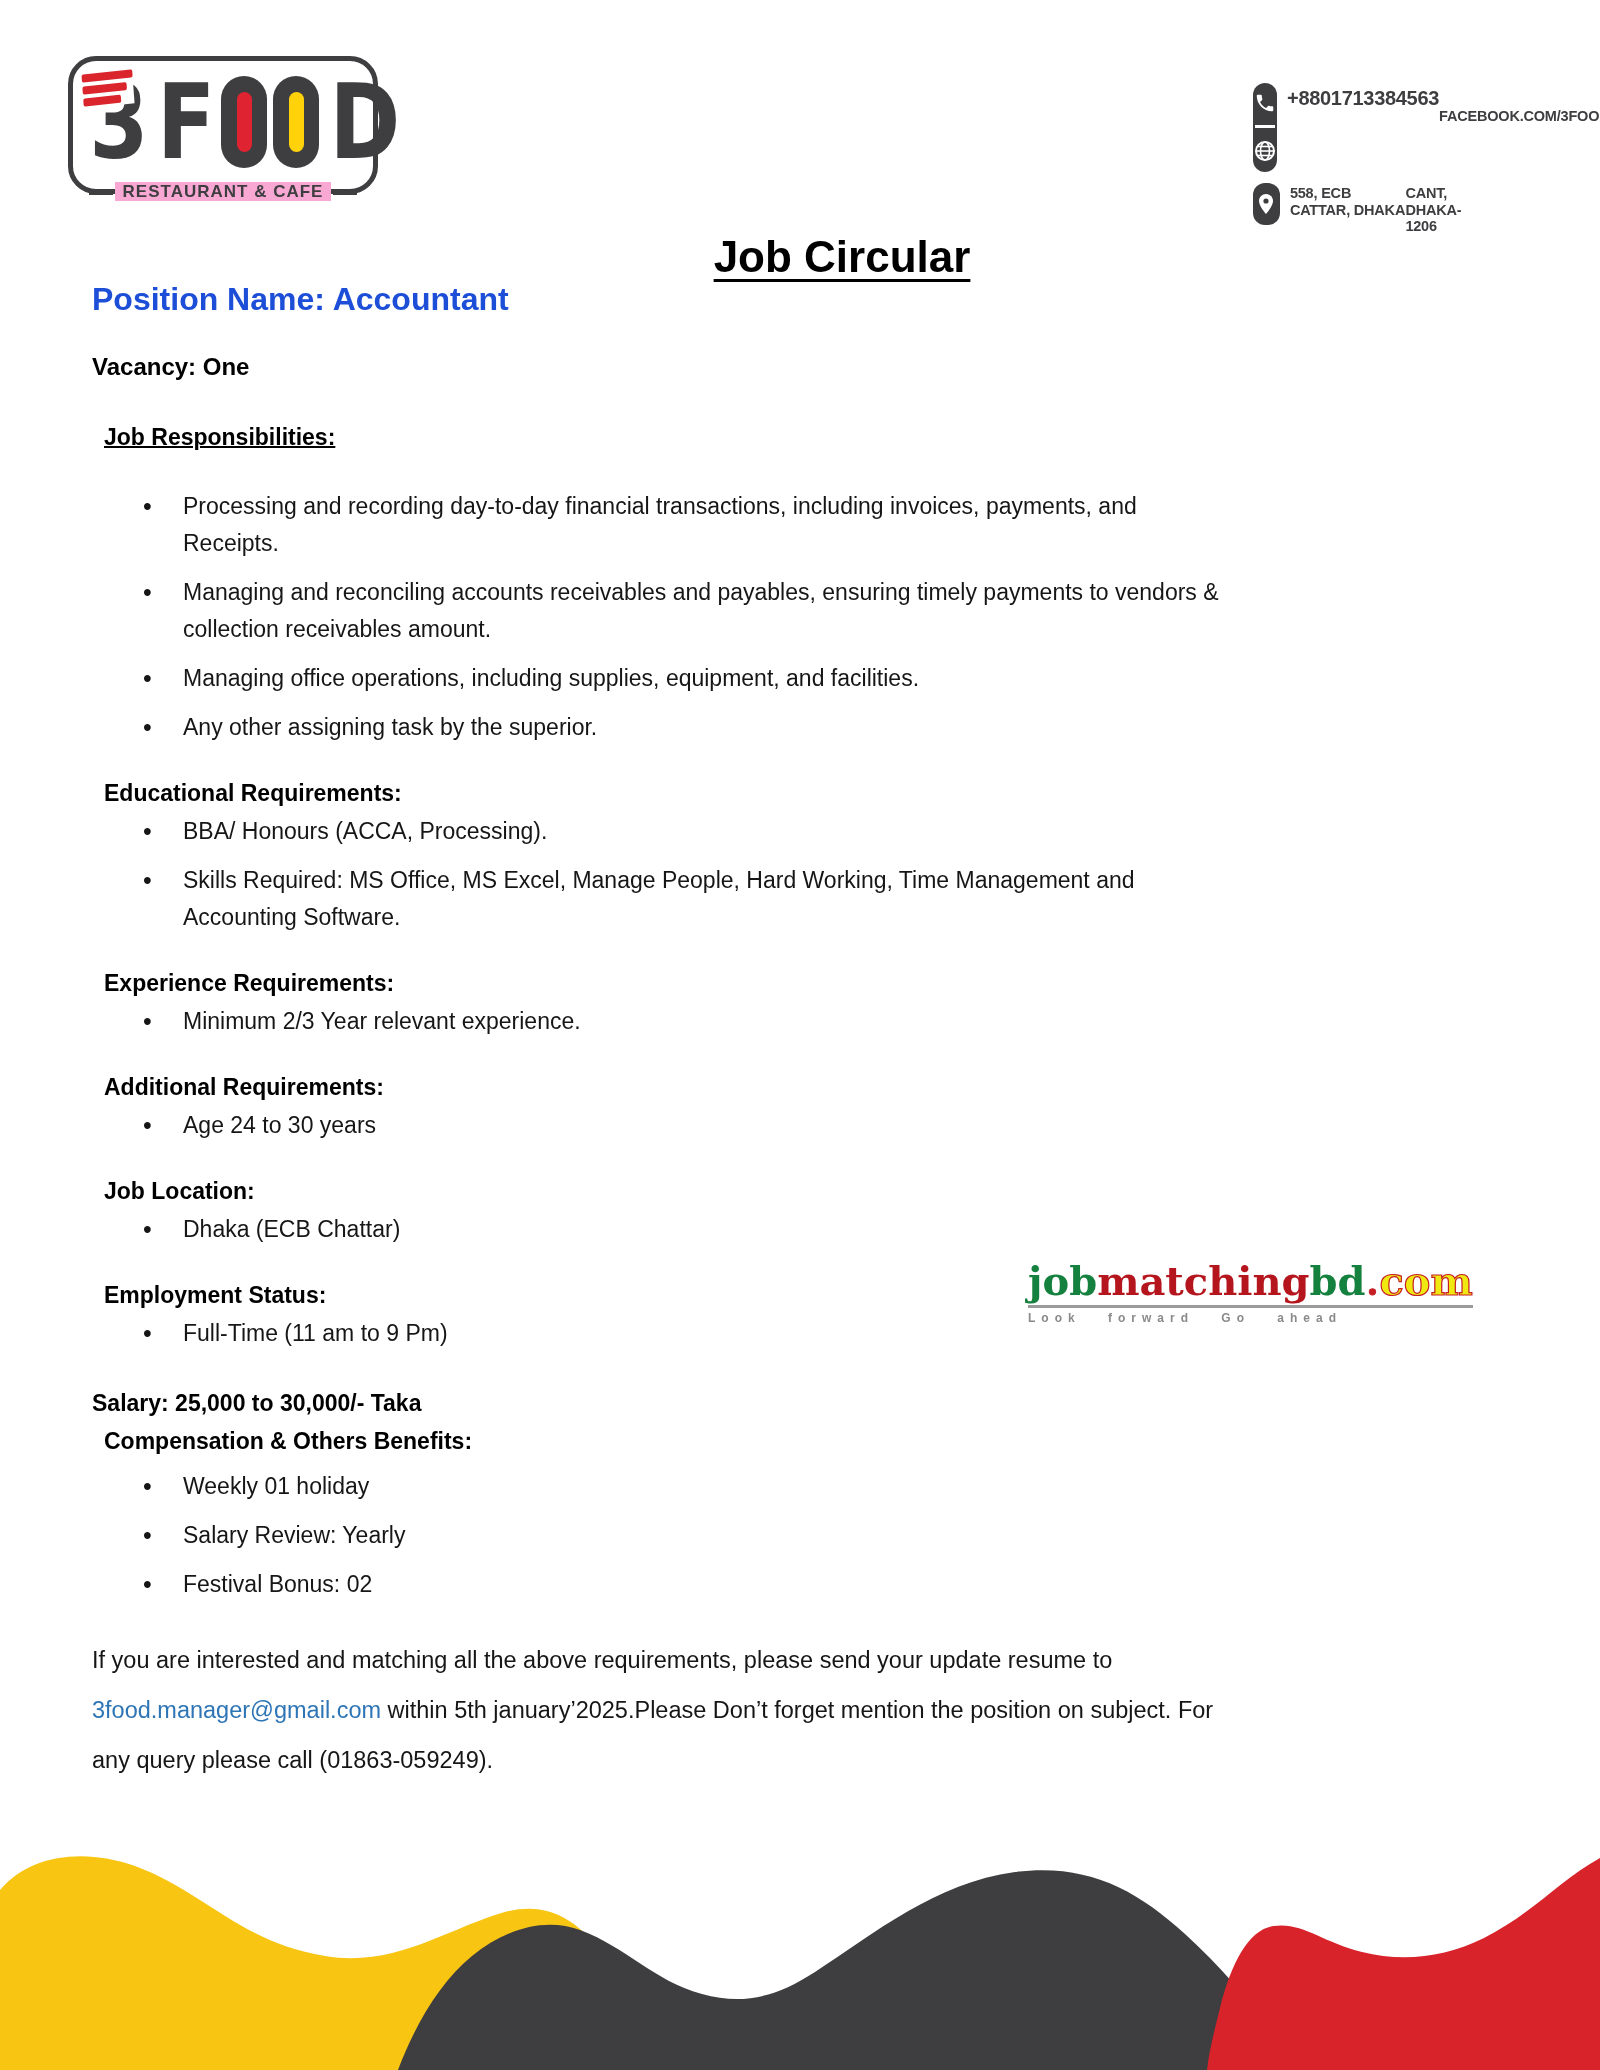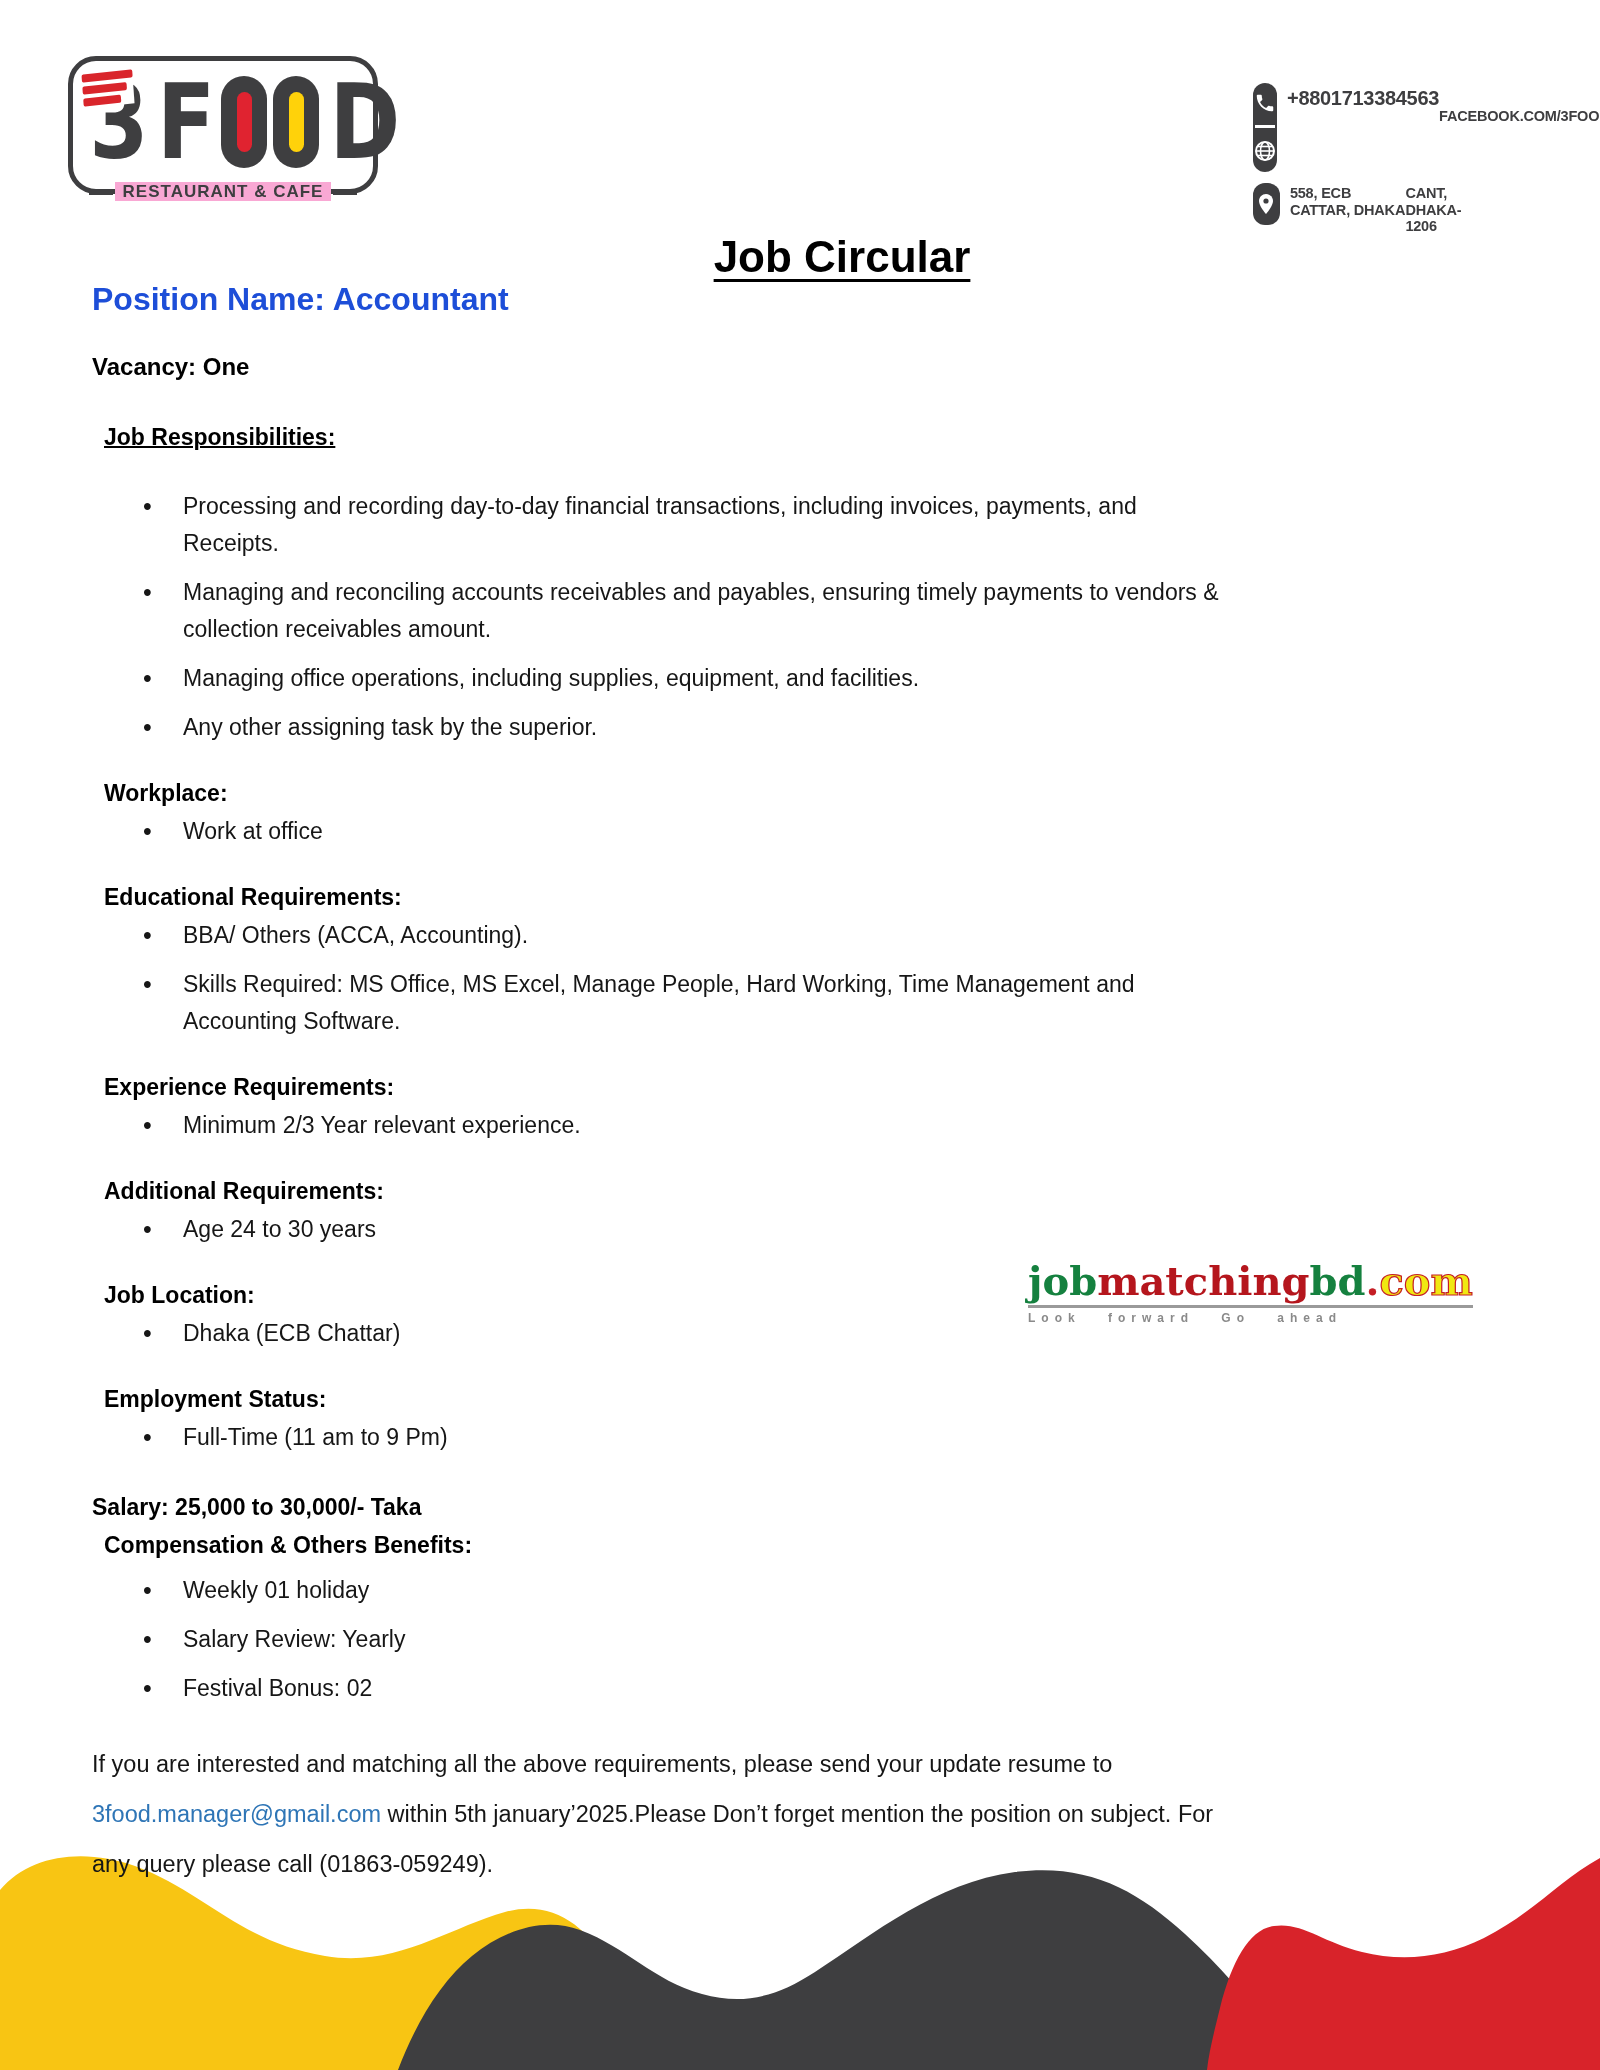--- a/index.html
+++ b/index.html
@@ -150,31 +150,25 @@
       <ul class="blist">
         <li>Processing and recording day-to-day financial transactions, including invoices, payments,  and
 Receipts.</li>
         <li>Managing and reconciling accounts receivables and payables, ensuring timely payments to vendors &amp;
 collection receivables amount.</li>
         <li>Managing office operations, including supplies, equipment, and facilities.</li>
         <li>Any other assigning task by the superior.</li>
       </ul>
     </div>
 
-    <div>
-      <h3 class="sec-h">Workplace:</h3>
-      <ul class="blist">
-        <li>Work at office</li>
-      </ul>
-    </div>
 
     <div>
       <h3 class="sec-h">Educational Requirements:</h3>
       <ul class="blist">
-        <li>BBA/ Others (ACCA, Accounting).</li>
+        <li>BBA/ Honours (ACCA, Processing).</li>
         <li>Skills Required: MS Office, MS Excel, Manage People, Hard Working, Time Management and
 Accounting Software.</li>
       </ul>
     </div>
 
     <div>
       <h3 class="sec-h">Experience Requirements:</h3>
       <ul class="blist">
         <li>Minimum 2/3 Year relevant experience.</li>
       </ul>

